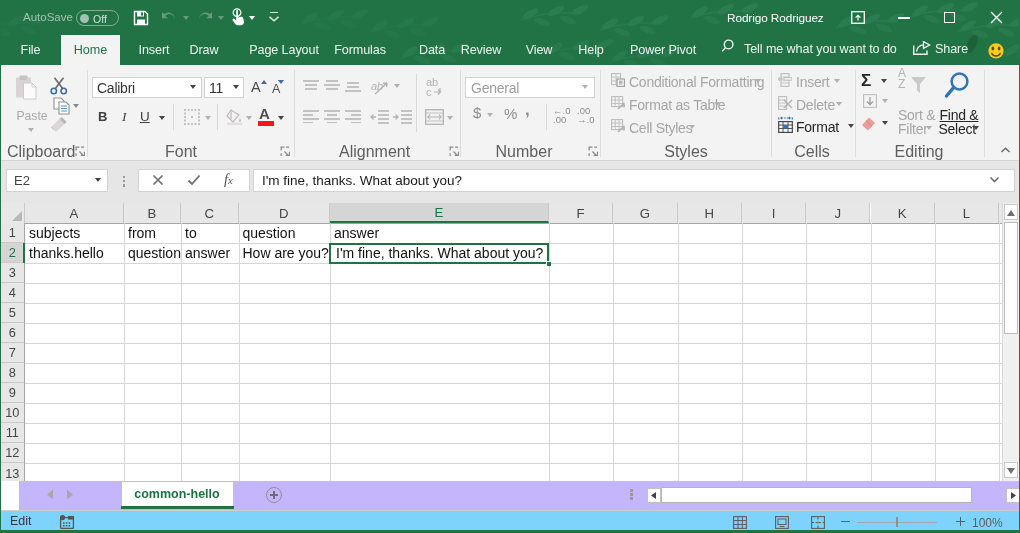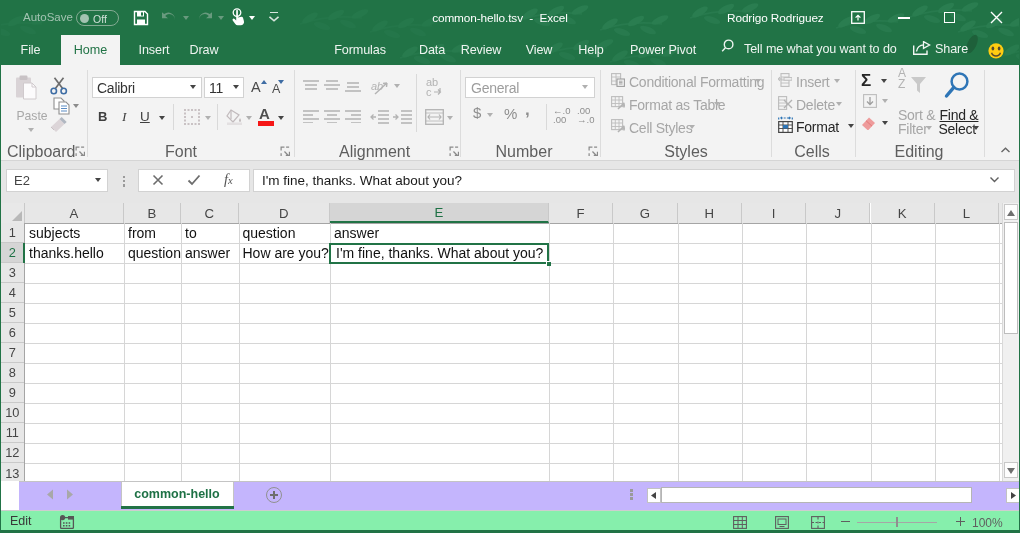--- a/index.html
+++ b/index.html
@@ -15,21 +15,21 @@
 .dlaunch { position:absolute; top:80px; width:10px; height:10px; }
 .gray { color:#a6a6a6; }
 .dk { color:#333; }
 .rtext { font-size:14px; letter-spacing:-0.25px; }
 .dd { display:inline-block; width:0; height:0; border-left:3.5px solid transparent; border-right:3.5px solid transparent; border-top:4px solid #8b8b8b; }
 .dddk { border-top-color:#444; }
 .ddlt { border-top-color:#b0b0b0; }
 #fbar { left:1px; top:161px; width:1018px; height:42px; background:#e6e6e6; }
 .wbox { position:absolute; background:#fff; border:1px solid #d2d2d2; }
 #sheetbar { left:19px; top:481px; width:1018px; height:28.5px; background:#c4b5fd; border-top:1px solid #c4c4c4;}
-#statusbar { left:1px; top:509.5px; width:1018px; height:20.5px; background:#86efac; border-top:1px solid #cecece;padding-left:48px; }
+#statusbar { left:1px; top:509.5px; width:1018px; height:20.5px; background:#7dd3fc; border-top:1px solid #cecece;padding-left:48px; }
 #wb-l { left:0; top:0; width:1px; height:533px; background:#217346; }
 #wb-r { left:1018.5px; top:0; width:1.5px; height:533px; background:#217346; }
 #wb-b { left:0; top:530px; width:1020px; height:3px; background:#217346; }
 .hdr { position:absolute; top:0; height:20px; background:#e7e7e7; border-right:1px solid #c9c9c9; color:#454545; font-size:13.2px; display:flex; align-items:center; justify-content:center; }
 .rhdr { position:absolute; left:0; width:24.7px; background:#e7e7e7; border-bottom:1px solid #c9c9c9; color:#454545; font-size:12.8px; display:flex; align-items:center; justify-content:center; }
 .cell { position:absolute; font-size:14px; color:#111; display:flex; align-items:center; white-space:nowrap; overflow:visible; }
 </style>
 </head>
 <body>
 
@@ -92,39 +92,39 @@
   <circle cx="6" cy="4.6" r="3.8" fill="none" stroke="#fff" stroke-width="1.3"></circle>
   <path d="M5.2 2.4 a0.9 0.9 0 0 1 1.7 0 l0 7.2 l3.4 -0.8 a1.5 1.5 0 0 1 1.7 1 l0.9 3.1 a3.4 3.4 0 0 1 -3.3 4.4 l-2.9 0 a3 3 0 0 1 -2.4 -1.3 l-2.6 -3.6 q-0.6 -1 0.4 -1.6 q0.8 -0.5 1.5 0.3 l1.6 1.5 z" fill="#fff"></path>
 </svg>
 <div class="abs dd" style="left:249px;top:16px;border-top-color:#fff;"></div>
 
 <div class="abs" style="left:269.5px;top:11.5px;width:8px;height:1.6px;background:#d8e5dd;"></div>
 <svg class="abs" style="left:268.5px;top:16px" width="10" height="6" viewBox="0 0 10 6">
   <path d="M0.5 0.8 l4.5 4 l4.5 -4" fill="none" stroke="#d8e5dd" stroke-width="1.6"></path>
 </svg>
 
-<div class="abs" style="left:0;top:10.5px;width:1000px;text-align:center;color:#fff;font-size:11.8px;letter-spacing:-0.1px;">common-hello.tsv&nbsp;&nbsp;-&nbsp;&nbsp;Excel</div>
 <div class="abs" style="left:727px;top:10.5px;color:#fff;font-size:11.8px;letter-spacing:-0.1px;">Rodrigo Rodriguez</div>
 
 <svg class="abs" style="left:851px;top:11px" width="14" height="13" viewBox="0 0 14 13">
   <rect x="0.7" y="0.7" width="12.6" height="11.6" fill="none" stroke="#fff" stroke-width="1.3"></rect>
   <path d="M7 9.5 v-5 M4.6 6.7 l2.4 -2.4 l2.4 2.4" fill="none" stroke="#fff" stroke-width="1.2"></path>
 </svg>
 
 <div class="abs" style="left:898px;top:17px;width:12px;height:1.5px;background:#fff;"></div>
 <div class="abs" style="left:944px;top:12px;width:11px;height:11px;border:1.3px solid #fff;"></div>
 <svg class="abs" style="left:990px;top:11px" width="13" height="13" viewBox="0 0 13 13">
   <path d="M1 1 L12 12 M12 1 L1 12" stroke="#fff" stroke-width="1.4"></path>
 </svg>
 
 <div class="abs" style="left:61px;top:35px;width:59px;height:30px;background:#f3f3f3;"></div>
 <div class="abs tabt ctr" style="left:12px;top:35px;width:37px;height:30px;">File</div>
 <div class="abs ctr" style="left:61px;top:35px;width:59px;height:30px;color:#217346;font-size:12.6px;">Home</div>
 <div class="abs tabt ctr" style="left:130px;top:35px;width:48px;height:30px;">Insert</div>
 <div class="abs tabt ctr" style="left:185px;top:35px;width:38px;height:30px;">Draw</div>
+<div class="abs tabt ctr" style="left:240px;top:35px;width:88px;height:30px;">Page Layout</div>
 <div class="abs tabt ctr" style="left:330px;top:35px;width:60px;height:30px;">Formulas</div>
 <div class="abs tabt ctr" style="left:413px;top:35px;width:38px;height:30px;">Data</div>
 <div class="abs tabt ctr" style="left:457px;top:35px;width:48px;height:30px;">Review</div>
 <div class="abs tabt ctr" style="left:520px;top:35px;width:38px;height:30px;">View</div>
 <div class="abs tabt ctr" style="left:572px;top:35px;width:38px;height:30px;">Help</div>
 <div class="abs tabt ctr" style="left:620px;top:35px;width:86px;height:30px;">Power Pivot</div>
 <svg class="abs" style="left:721px;top:39px" width="14" height="14" viewBox="0 0 14 14">
   <circle cx="7.6" cy="5.4" r="4.3" fill="none" stroke="#eef4f0" stroke-width="1.4"></circle>
   <path d="M4.4 8.8 L1.2 12.2" stroke="#eef4f0" stroke-width="1.4"></path>
 </svg>

